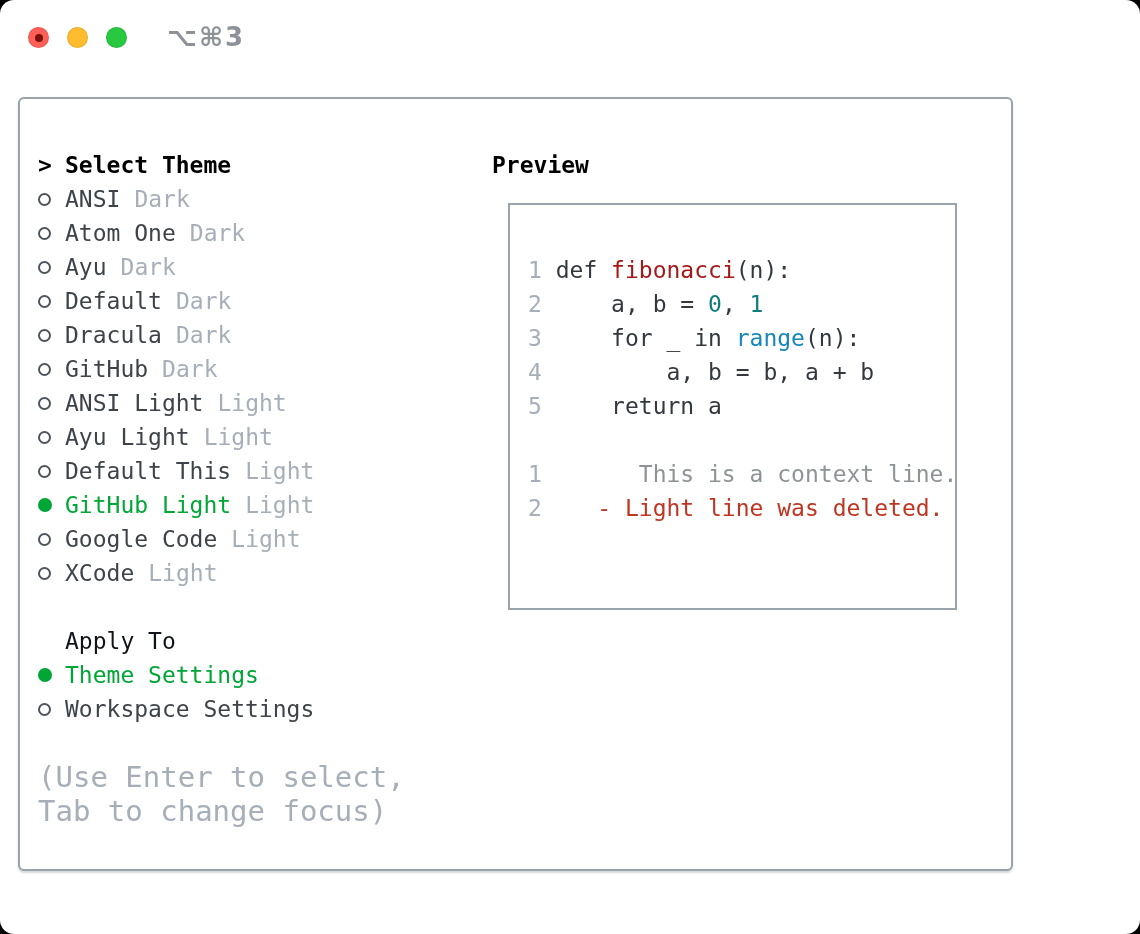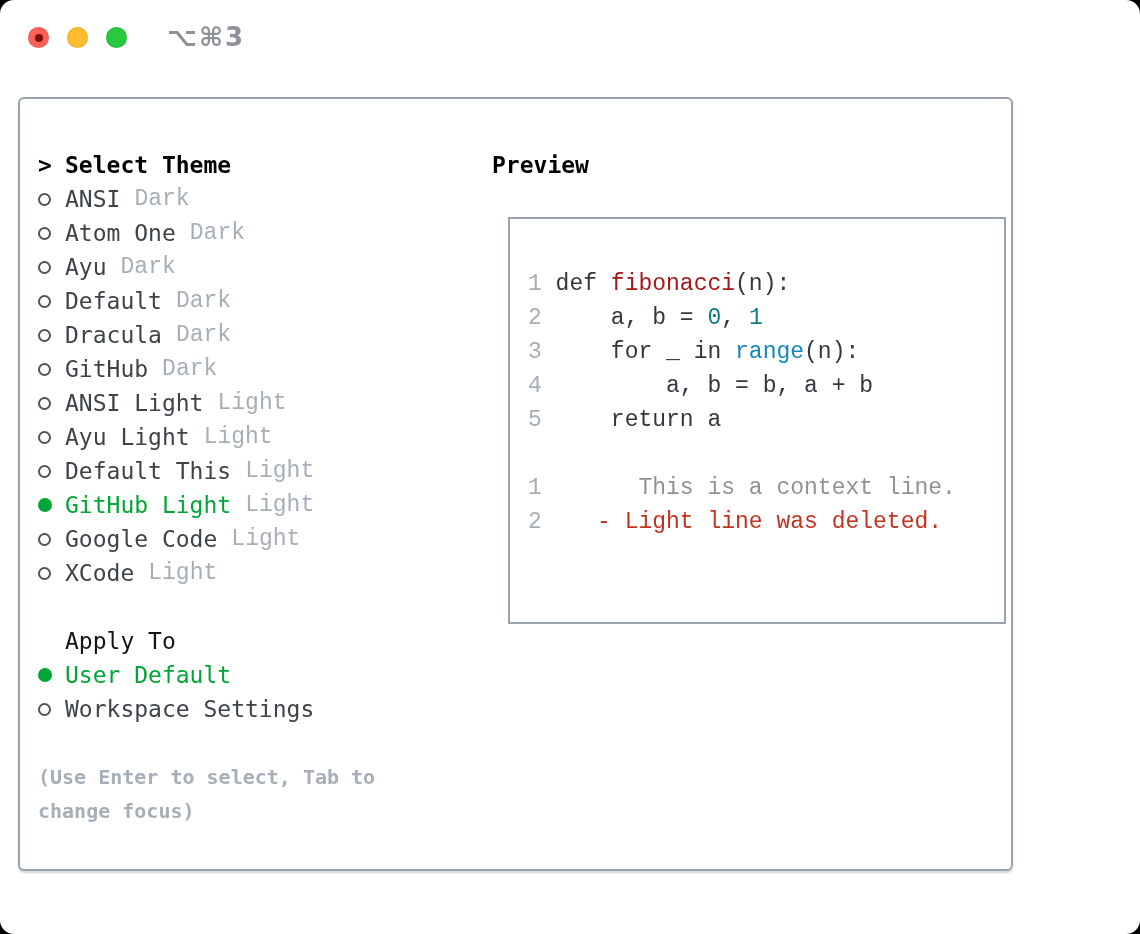--- a/index.html
+++ b/index.html
@@ -33,27 +33,27 @@
          box-shadow:0 2px 2px rgba(90,100,115,.25);}
   .row{display:flex;align-items:center;height:34px;font-size:23px;white-space:pre;}
   .marker{display:inline-flex;width:27px;align-items:center;flex:none;}
   .prompt{font-weight:bold;color:#000;}
   .header-text{font-weight:bold;color:#000;}
   .apply-title{color:#101418;}
   .left-col{position:absolute;left:18px;top:49px;width:440px;}
   .radio{width:13px;height:13px;border:2px solid #4d545b;border-radius:50%;display:inline-block;}
   .radio.on{width:14px;height:14px;background:var(--ui-green);border-color:var(--ui-green);}
   .label{color:var(--ink);}
-  .variant{color:var(--muted);margin-left:14px;font-family:Liberation Mono, monospace;}
+  .variant{color:var(--muted);margin-left:14px;}
   .option.selected .label{color:var(--ui-green);}
-  .hint{width:420px;font-size:20px;line-height:34px;color:var(--muted);font-weight:bold;}
+  .hint{width:420px;font-size:29px;line-height:34px;color:var(--muted);}
   
   .right-col{position:absolute;left:472px;top:49px;}
-  .preview-box{position:absolute;left:488px;top:118px;width:498px;height:407px;
-               border:2px solid var(--border-gray);background:#fff;font-family:Liberation Mono, monospace;}
+  .preview-box{position:absolute;left:488px;top:104px;width:449px;height:407px;
+               border:2px solid var(--border-gray);background:#fff;}
   .code{padding:48px 0 0 18px;}
   .cline{height:34px;font-size:23px;line-height:34px;white-space:pre;}
   .tk-lineno{color:var(--muted);}
   .tk-code{color:var(--code-ink);}
   .tk-func{color:var(--func-red);}
   .tk-number{color:var(--num-teal);}
   .tk-builtin{color:var(--builtin-blue);}
   .tk-context{color:var(--ctx-gray);}
   .tk-deleted{color:var(--del-red);}
   .tk-added{color:var(--add-green);}
@@ -92,21 +92,21 @@
           <div class="row option selected"><span class="marker"><span class="radio on"></span></span><span class="label">GitHub Light</span><span class="variant">Light</span></div>
           <div class="row option"><span class="marker"><span class="radio"></span></span><span class="label">Google Code</span><span class="variant">Light</span></div>
           <div class="row option"><span class="marker"><span class="radio"></span></span><span class="label">XCode</span><span class="variant">Light</span></div>
         </div>
       <div class="row"></div>
       <div class="row">
         <span class="marker"></span>
         <span class="apply-title">Apply To</span>
       </div>
       <div>
-          <div class="row option selected"><span class="marker"><span class="radio on"></span></span><span class="label">User Default</span></div>
+          <div class="row option selected"><span class="marker"><span class="radio on"></span></span><span class="label">Theme Settings</span></div>
           <div class="row option"><span class="marker"><span class="radio"></span></span><span class="label">Workspace Settings</span></div>
         </div>
       <div class="row"></div>
       <div class="hint">(Use Enter to select, Tab to change focus)</div>
     </div>
 
     <div class="right-col">
       <div class="row">
         <span class="header-text">Preview</span>
       </div>

